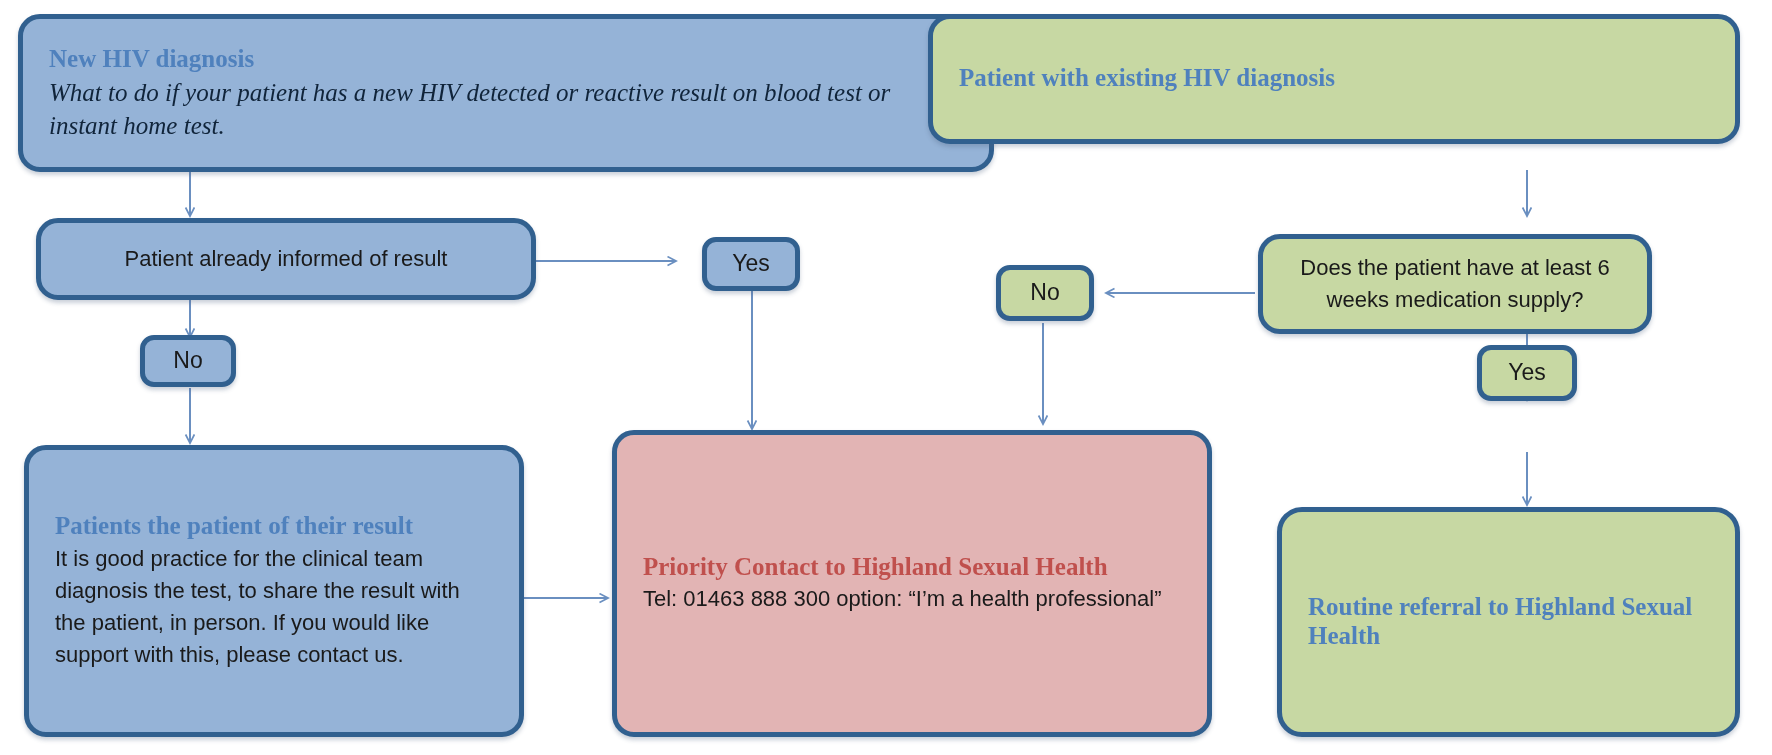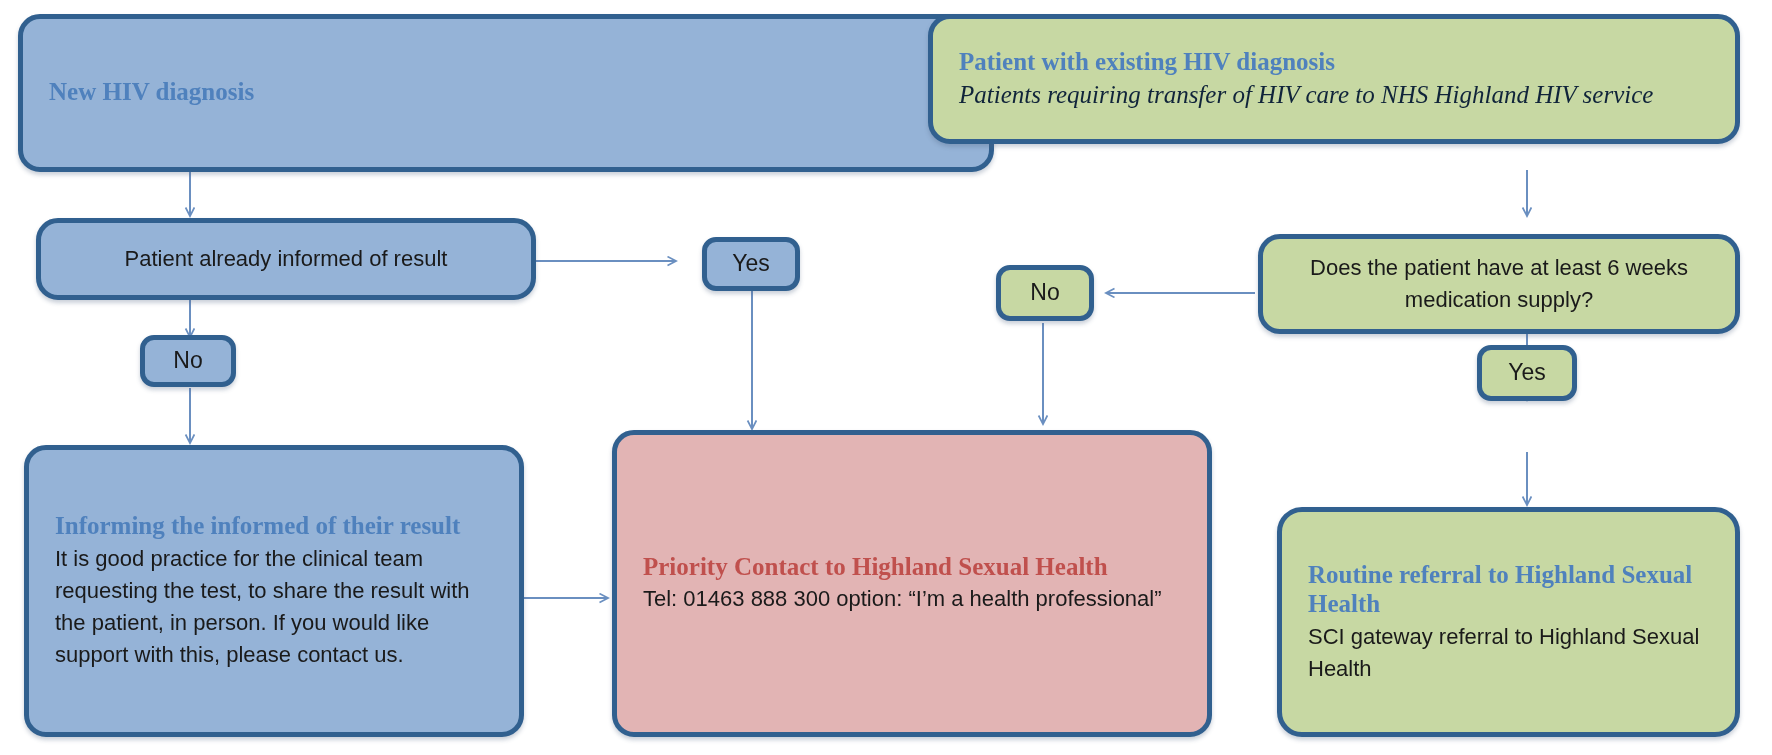--- a/index.html
+++ b/index.html
@@ -125,68 +125,67 @@
         <line x1="1043" y1="323" x2="1043" y2="424"></line>
 
         <line x1="1527" y1="452" x2="1527" y2="505"></line>
       </g>
     </svg>
   </div>
 
   <div class="node blue" style="left:18px; top:14px; width:976px; height:158px;">
     <div class="node-inner">
       <p class="node-title">New HIV diagnosis</p>
+      <p class="node-sub-italic">What to do if your patient has a new HIV detected or reactive result on blood test or instant home test.</p>
     </div>
   </div>
 
   <div class="node green" style="left:928px; top:14px; width:812px; height:130px;">
     <div class="node-inner">
       <p class="node-title">Patient with existing HIV diagnosis</p>
-      <p class="node-sub-italic">Patients requiring transfer of HIV care to NHS Highland HIV service</p>
     </div>
   </div>
 
   <div class="node blue plain" style="left:36px; top:218px; width:500px; height:82px;">
     <div class="node-inner">Patient already informed of result</div>
   </div>
 
   <div class="node blue plain small" style="left:702px; top:237px; width:98px; height:54px;">
     <div class="node-inner">Yes</div>
   </div>
 
   <div class="node blue plain small" style="left:140px; top:335px; width:96px; height:52px;">
     <div class="node-inner">No</div>
   </div>
 
   <div class="node blue" style="left:24px; top:445px; width:500px; height:292px;">
     <div class="node-inner">
-      <p class="node-title">Informing the informed of their result</p>
-      <p class="node-body">It is good practice for the clinical team requesting the test, to share the result with the patient, in person. If you would like support with this, please contact us.</p>
+      <p class="node-title">Patients the patient of their result</p>
+      <p class="node-body">It is good practice for the clinical team diagnosis the test, to share the result with the patient, in person. If you would like support with this, please contact us.</p>
     </div>
   </div>
 
   <div class="node pink" style="left:612px; top:430px; width:600px; height:307px;">
     <div class="node-inner">
       <p class="node-title red">Priority Contact to Highland Sexual Health</p>
       <p class="node-body spaced">Tel: 01463 888 300 option: “I’m a health professional”</p>
     </div>
   </div>
 
-  <div class="node green plain" style="left:1258px; top:234px; width:482px; height:100px;align-items:flex-end;">
+  <div class="node green plain" style="left:1258px; top:234px; width:394px; height:100px;align-items:flex-end;">
     <div class="node-inner">Does the patient have at least 6 weeks medication supply?</div>
   </div>
 
   <div class="node green plain small" style="left:996px; top:265px; width:98px; height:56px;">
     <div class="node-inner">No</div>
   </div>
 
   <div class="node green plain small" style="left:1477px; top:345px; width:100px; height:56px;">
     <div class="node-inner">Yes</div>
   </div>
 
   <div class="node green" style="left:1277px; top:507px; width:463px; height:230px;border-radius:25px;">
     <div class="node-inner">
       <p class="node-title">Routine referral to Highland Sexual Health</p>
-      <p class="node-body">SCI gateway referral to Highland Sexual Health</p>
     </div>
   </div>
 
 </div>
 
 </body></html>

